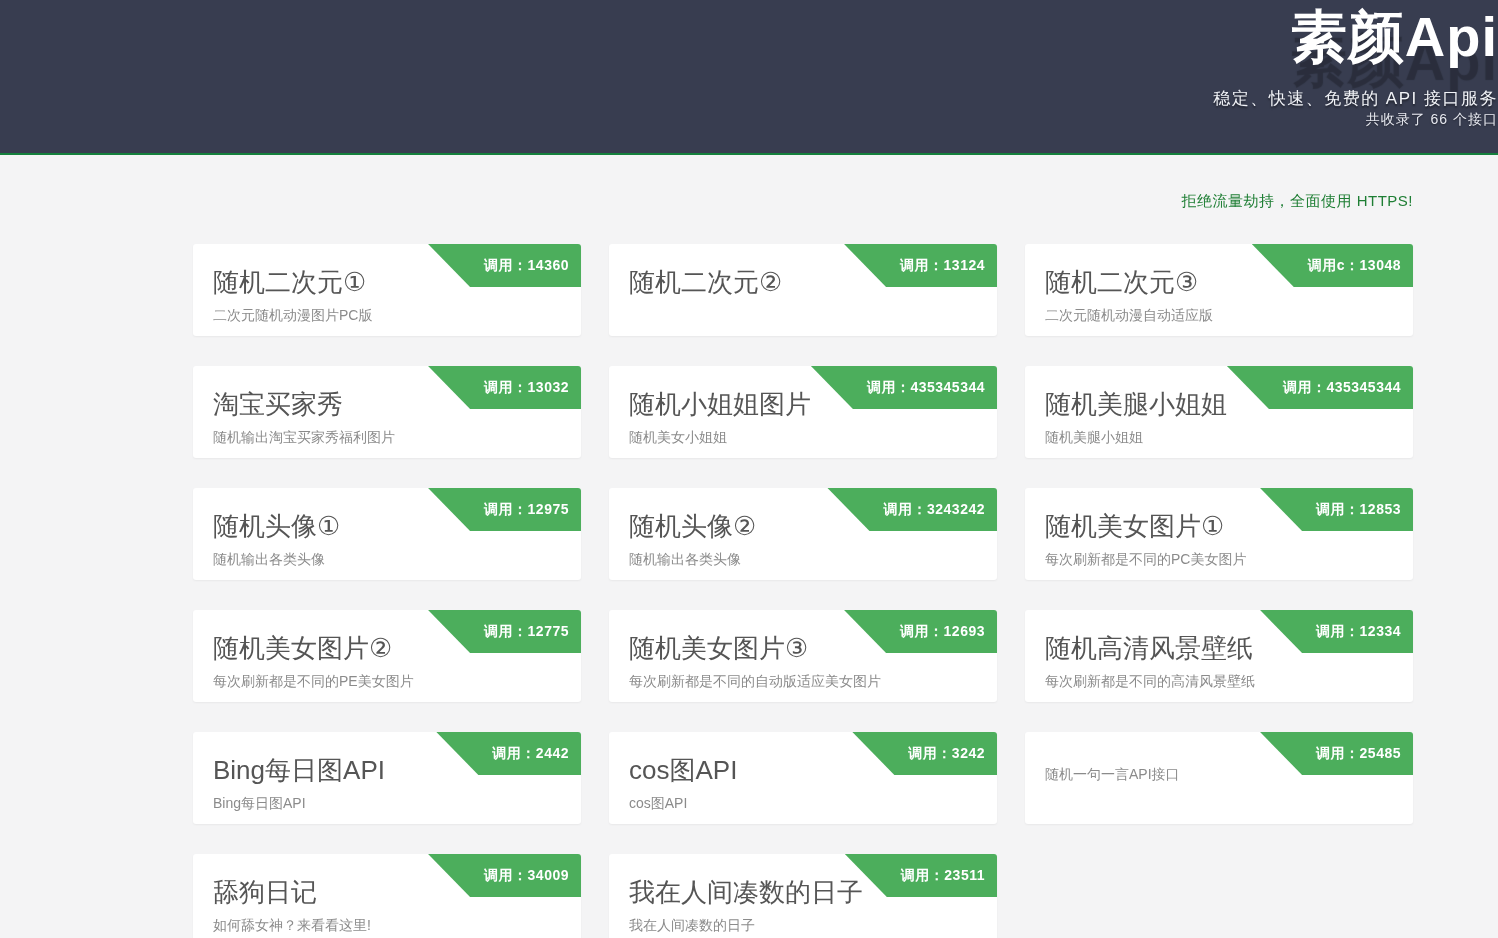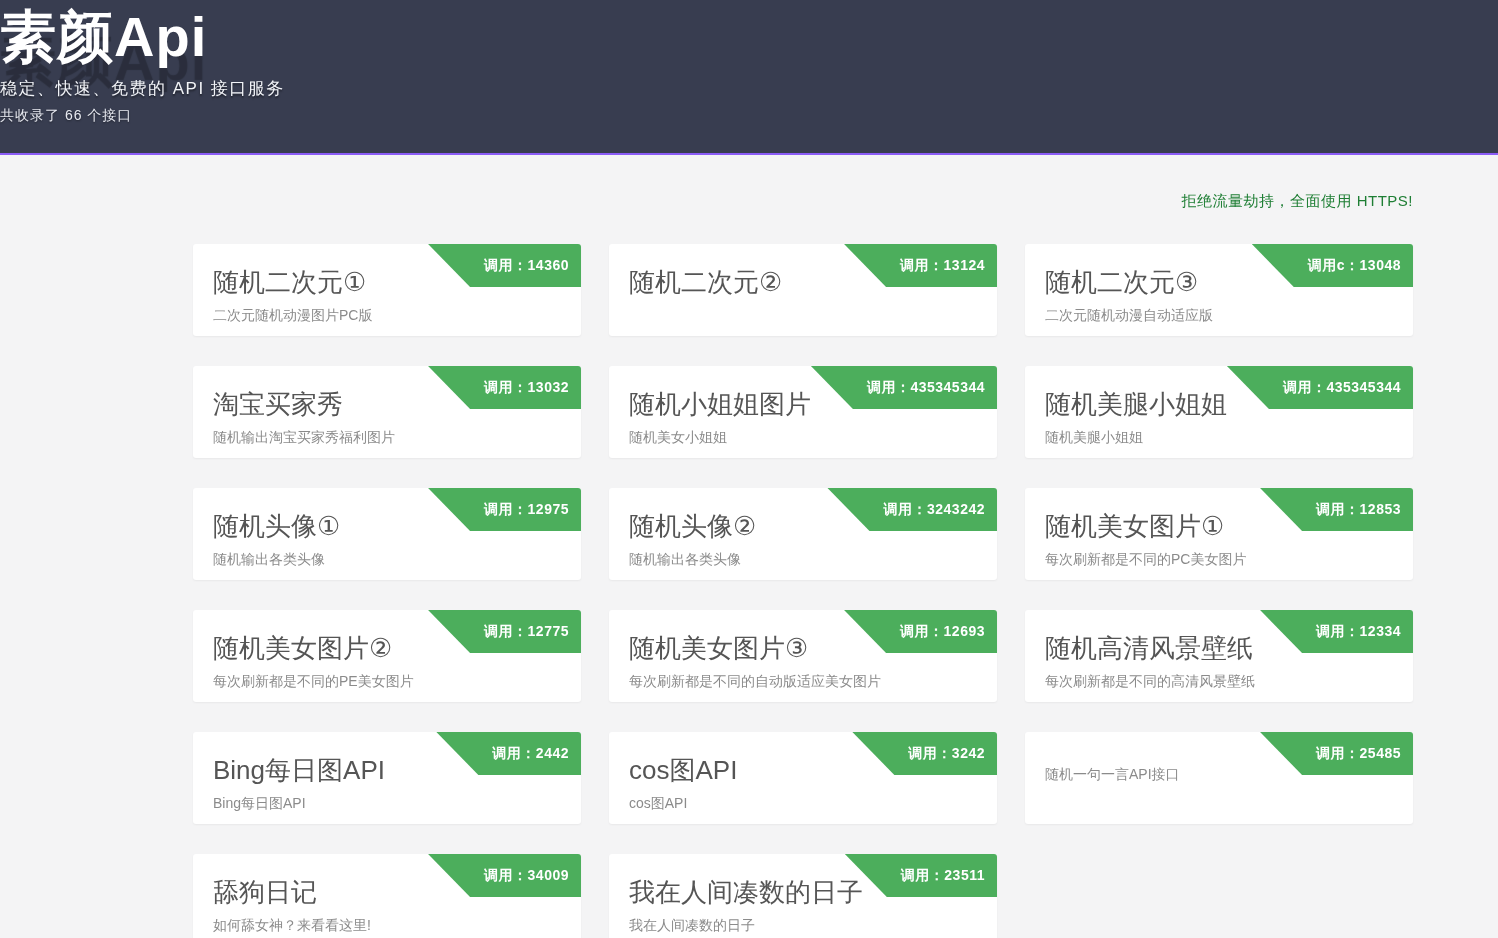--- a/index.html
+++ b/index.html
@@ -13,42 +13,42 @@
   *{box-sizing:border-box;margin:0;padding:0;}
   html,body{width:1498px;height:938px;overflow:hidden;}
   body{
     background:var(--page-bg);
     font-family:"Liberation Sans","DejaVu Sans",sans-serif;
   }
   
   .hero{
     height:155px;
     background:var(--header-bg);
-    border-bottom:2px solid #8b5cf6;
-    text-align:left;
+    border-bottom:2px solid #15803d;
+    text-align:right;
     overflow:hidden;
   }
   .hero-title{
     padding-top:8px;
     font-size:56px;
     line-height:1.05;
     font-weight:bold;
     color:#ffffff;
     text-shadow:0 24px 1px rgba(0,0,0,0.25);
     letter-spacing:1px;
   }
   .hero-subtitle{
-    margin-top:10px;
+    margin-top:20px;
     font-size:17px;
     color:#f2f4f8;
     letter-spacing:1.5px;
     text-shadow:0 2px 2px rgba(0,0,0,0.45);
   }
   .hero-count{
-    margin-top:7px;
+    margin-top:1px;
     font-size:14px;
     color:#e8eaf1;
     letter-spacing:1px;
     text-shadow:0 1px 2px rgba(0,0,0,0.4);
   }
   
   .container{
     width:1220px;
     margin-left:193px;
   }

